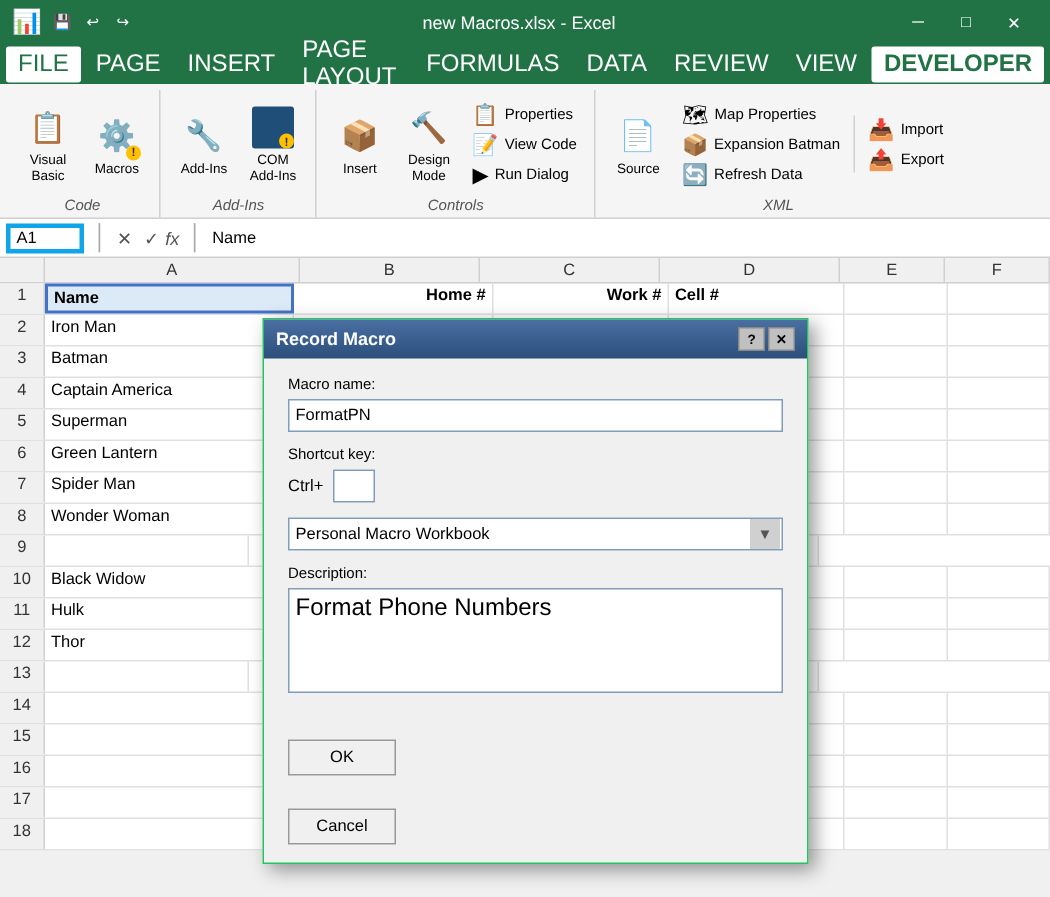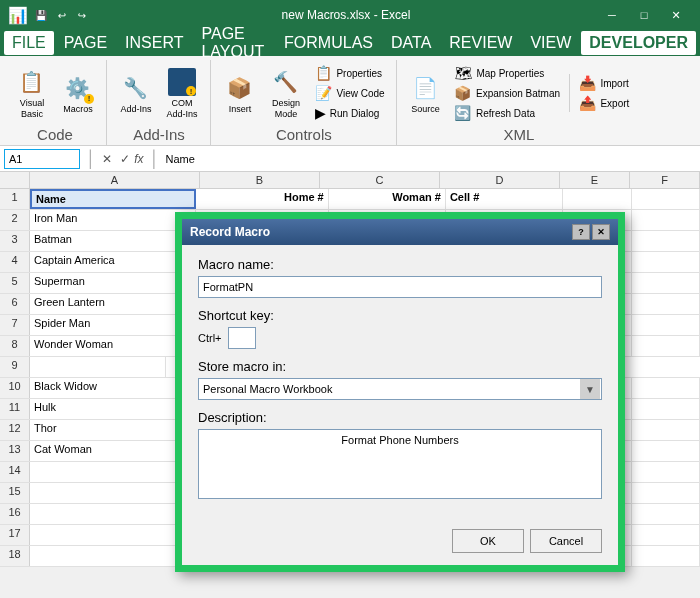--- a/index.html
+++ b/index.html
@@ -59,24 +59,25 @@
       min-width: fit-content;
     }
     .ribbon-group:last-child { border-right: none; }
     .ribbon-group-items {
       display: flex;
       gap: 6px;
       flex: 1;
       align-items: center;
     }
     .ribbon-group-label {
-      font-size: 15px;
+      font-size: 10px;
       color: #555;
       padding: 2px 0;
       text-align: center;
+      font-style: italic;
     }
     .ribbon-btn {
       display: flex;
       flex-direction: column;
       align-items: center;
       cursor: pointer;
       padding: 2px 4px;
       border-radius: 2px;
       min-width: 40px;
     }
@@ -108,22 +109,22 @@
     .formula-bar {
       background: white;
       border-bottom: 1px solid #d0d0d0;
       height: 26px;
       display: flex;
       align-items: center;
       padding: 0 4px;
       gap: 4px;
     }
     .cell-ref {
-      border: 1px solid #0ea5e9;
-      width: 76px;
+      border: 3px solid #0ea5e9;
+      width: 52px;
       height: 20px;
       padding: 0 4px;
       font-size: 11px;
       display: flex;
       align-items: center;
     }
     .formula-divider { color: #aaa; font-size: 16px; margin: 0 2px; }
     .formula-icons { display: flex; gap: 8px; color: #555; font-size: 12px; }
     .fx-label { font-style: italic; font-size: 12px; color: #555; }
     .formula-input {
@@ -196,23 +197,23 @@
     
     .modal-overlay {
       position: absolute;
       top: 0; left: 0; right: 0; bottom: 0;
       z-index: 100;
     }
     .modal {
       position: absolute;
       top: 40px;
       left: 175px;
-      width: 450px;
+      width: 364px;
       background: #f0f0f0;
-      border: 7px solid #22c55e;
+      border: 1px solid #22c55e;
       box-shadow: 4px 4px 12px rgba(0,0,0,0.4);
     }
     .modal-titlebar {
       background: linear-gradient(to bottom, #4a6fa1, #2c4f7c);
       color: white;
       padding: 5px 8px;
       display: flex;
       align-items: center;
       justify-content: space-between;
       font-size: 12px;
@@ -231,21 +232,21 @@
       font-size: 9px;
       color: #000;
     }
     .modal-body {
       padding: 12px 16px;
     }
     .form-group {
       margin-bottom: 10px;
     }
     .form-label {
-      font-size: 13px;
+      font-size: 10px;
       margin-bottom: 4px;
       display: block;
     }
     .form-input {
       width: 100%;
       height: 22px;
       border: 1px solid #7f9db9;
       background: white;
       padding: 2px 4px;
       font-size: 11px;
@@ -292,31 +293,31 @@
       display: flex;
       align-items: center;
       justify-content: center;
     }
     .form-textarea {
       width: 100%;
       height: 70px;
       border: 1px solid #7f9db9;
       background: white;
       padding: 4px;
-      font-size: 11px;
+      font-size: 16px;
       resize: none;
       outline: none;
       font-family: inherit;
-      text-align: center;
     }
     .modal-footer {
       display: flex;
       justify-content: flex-end;
-      gap: 6px;
+      gap: 22px;
       padding: 6px 16px 12px;
+      flex-direction: column;
     }
     .modal-btn {
       width: 72px;
       height: 24px;
       background: #f0f0f0;
       border: 1px solid #999;
       cursor: pointer;
       font-size: 11px;
       display: flex;
       align-items: center;
@@ -486,21 +487,21 @@
       <div class="col-header col-c">C</div>
       <div class="col-header col-d">D</div>
       <div class="col-header col-e">E</div>
       <div class="col-header col-f">F</div>
     </div>
 
     <div class="sheet-row">
       <div class="row-num">1</div>
       <div class="cell col-a header selected">Name</div>
       <div class="cell col-b header">Home #</div>
-      <div class="cell col-c header">Woman #</div>
+      <div class="cell col-c header">Work #</div>
       <div class="cell col-d header">Cell #</div>
       <div class="cell col-e"></div>
       <div class="cell col-f"></div>
     </div>
 
     <div class="sheet-row">
       <div class="row-num">2</div>
       <div class="cell col-a">Iron Man</div>
       <div class="cell col-b">617.208.7171</div>
       <div class="cell col-c">(617) 246-2466</div>
@@ -592,21 +593,20 @@
       <div class="row-num">12</div>
       <div class="cell col-a">Thor</div>
       <div class="cell col-b"></div>
       <div class="cell col-c"></div>
       <div class="cell col-d"></div>
       <div class="cell col-e"></div>
       <div class="cell col-f"></div>
     </div>
     <div class="sheet-row">
       <div class="row-num">13</div>
-      <div class="cell col-a">Cat Woman</div>
       <div class="cell col-b"></div>
       <div class="cell col-c"></div>
       <div class="cell col-d"></div>
       <div class="cell col-e"></div>
       <div class="cell col-f"></div>
     </div>
     <div class="sheet-row">
       <div class="row-num">14</div>
       <div class="cell col-a"></div>
       <div class="cell col-b"></div>
@@ -673,21 +673,20 @@
 
         <div class="form-group">
           <label class="form-label">Shortcut key:</label>
           <div class="shortcut-row">
             <span>Ctrl+</span>
             <input class="shortcut-box" type="text" maxlength="1" style="">
           </div>
         </div>
 
         <div class="form-group">
-          <label class="form-label">Store macro in:</label>
           <div class="select-wrapper">
             <select class="form-select">
               <option>Personal Macro Workbook</option>
               <option>This Workbook</option>
               <option>New Workbook</option>
             </select>
             <div class="select-arrow">▼</div>
           </div>
         </div>
 

